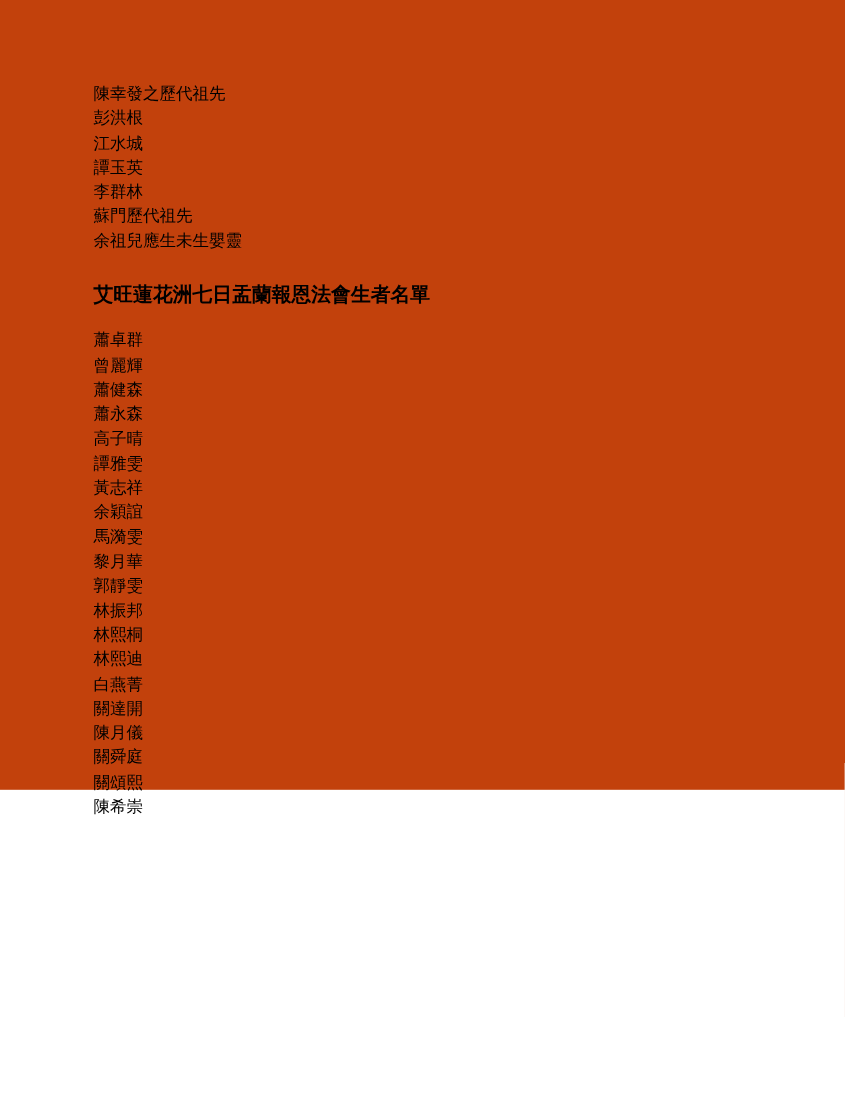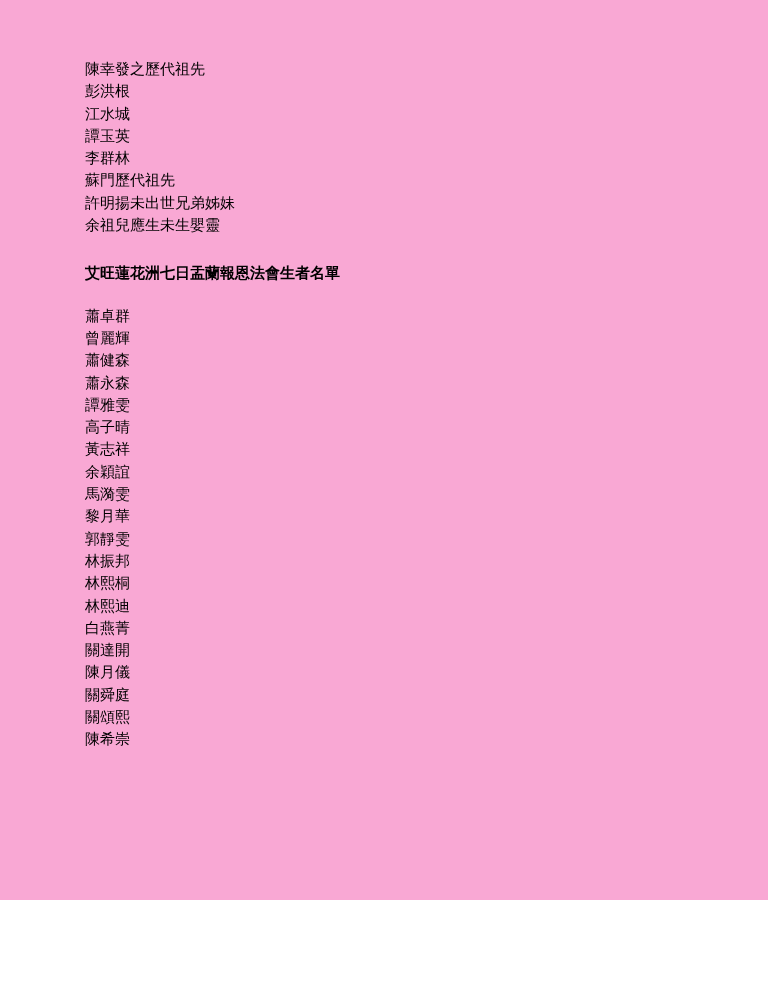--- a/index.html
+++ b/index.html
@@ -9,73 +9,72 @@
   }
   body {
     width: 768px;
     height: 994px;
     overflow: hidden;
     font-family: "Liberation Sans", "DejaVu Sans", sans-serif;
   }
   .page {
     position: relative;
     width: 768px;
-    height: 900px;
-    background: #f9a8d4;
+    height: 718px;
+    background: #c2410c;
     color: #000000;
     box-sizing: border-box;
-    padding: 58px 60px 0 85px;
+    padding: 75px 60px 0 85px;
   }
   .name-list {
     margin: 0;
     padding: 0;
   }
   .name-line {
     margin: 0;
     padding: 0;
     font-size: 15px;
     line-height: 22.3px;
     color: #000000;
     white-space: nowrap;
   }
   .section-heading {
     margin: 26px 0 20px 0;
     padding: 0;
-    font-size: 15px;
+    font-size: 18px;
     line-height: 22.3px;
     font-weight: bold;
     color: #000000;
     white-space: nowrap;
   }
 </style>
 </head>
 <body>
 
 <div class="page">
 
   <div class="name-list">
       <p class="name-line">陳幸發之歷代祖先</p>
       <p class="name-line">彭洪根</p>
       <p class="name-line">江水城</p>
       <p class="name-line">譚玉英</p>
       <p class="name-line">李群林</p>
       <p class="name-line">蘇門歷代祖先</p>
-      <p class="name-line">許明揚未出世兄弟姊妹</p>
       <p class="name-line">余祖兒應生未生嬰靈</p>
     </div>
 
   <p class="section-heading">艾旺蓮花洲七日盂蘭報恩法會生者名單</p>
 
   <div class="name-list">
       <p class="name-line">蕭卓群</p>
       <p class="name-line">曾麗輝</p>
       <p class="name-line">蕭健森</p>
       <p class="name-line">蕭永森</p>
+      <p class="name-line">高子晴</p>
       <p class="name-line">譚雅雯</p>
-      <p class="name-line">高子晴</p>
       <p class="name-line">黃志祥</p>
       <p class="name-line">余穎誼</p>
       <p class="name-line">馬漪雯</p>
       <p class="name-line">黎月華</p>
       <p class="name-line">郭靜雯</p>
       <p class="name-line">林振邦</p>
       <p class="name-line">林熙桐</p>
       <p class="name-line">林熙迪</p>
       <p class="name-line">白燕菁</p>
       <p class="name-line">關達開</p>

